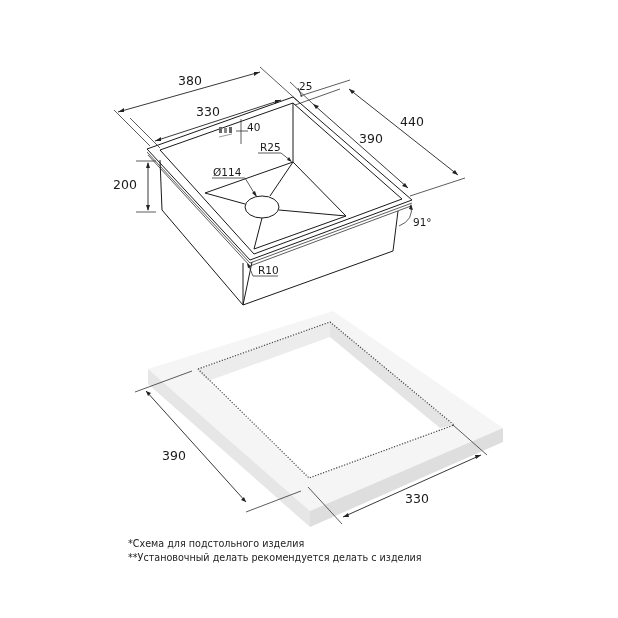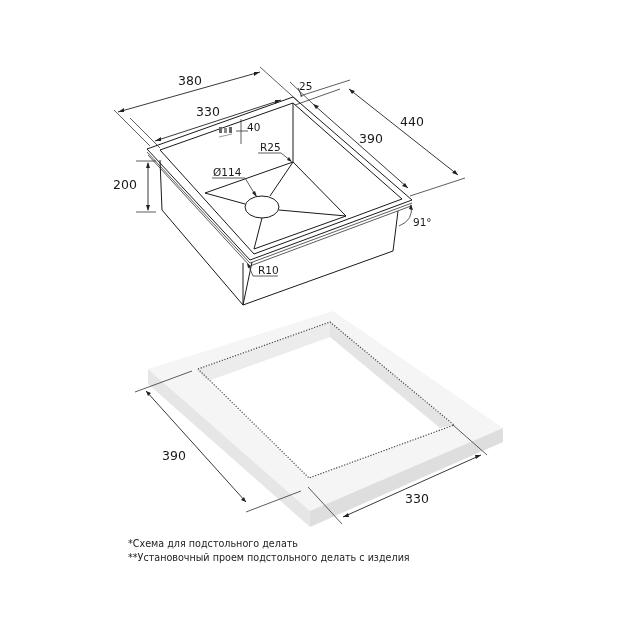--- a/index.html
+++ b/index.html
@@ -134,15 +134,15 @@
     <polygon fill="#222" points="247,263 251,267 248,268"></polygon>
     <text class="smtxt" x="258" y="274">R10</text>
 
     <path class="thin" d="M 411 205 Q 414 220 399 226"></path>
     <polygon fill="#222" points="411,204 413,210 409,209"></polygon>
     <text class="smtxt" x="413" y="226">91°</text>
   </g>
 </svg>
 
 <div class="notes">
-  <div>*Схема для подстольного делать</div>
-  <div>**Установочный проем подстольного делать с изделия</div>
+  <div>*Схема для подстольного изделия</div>
+  <div>**Установочный делать рекомендуется делать с изделия</div>
 </div>
 
 </body></html>

